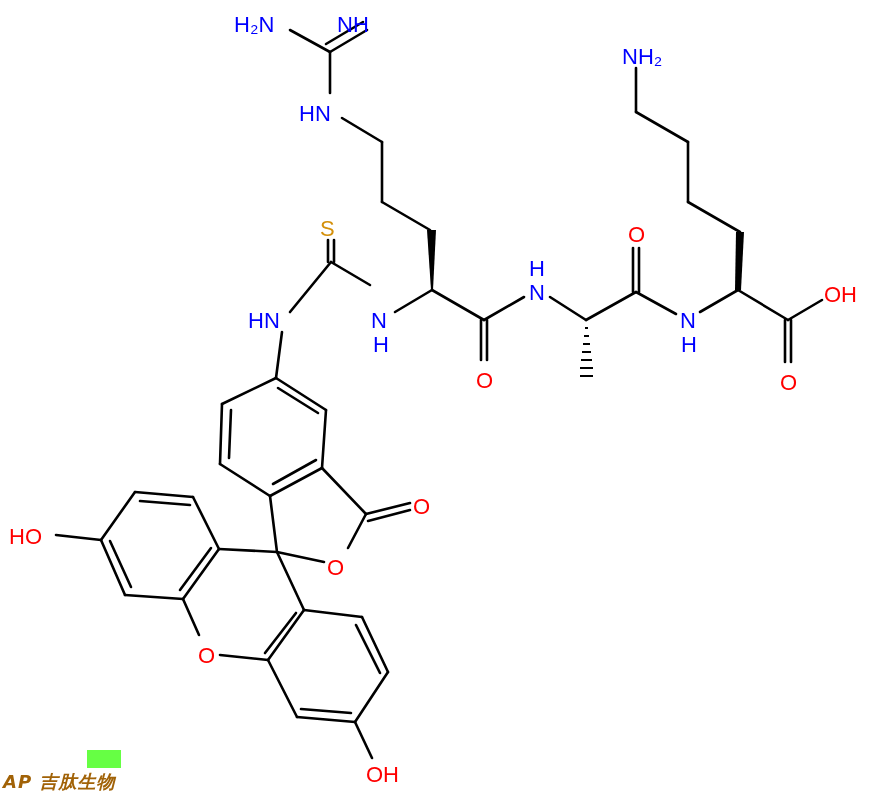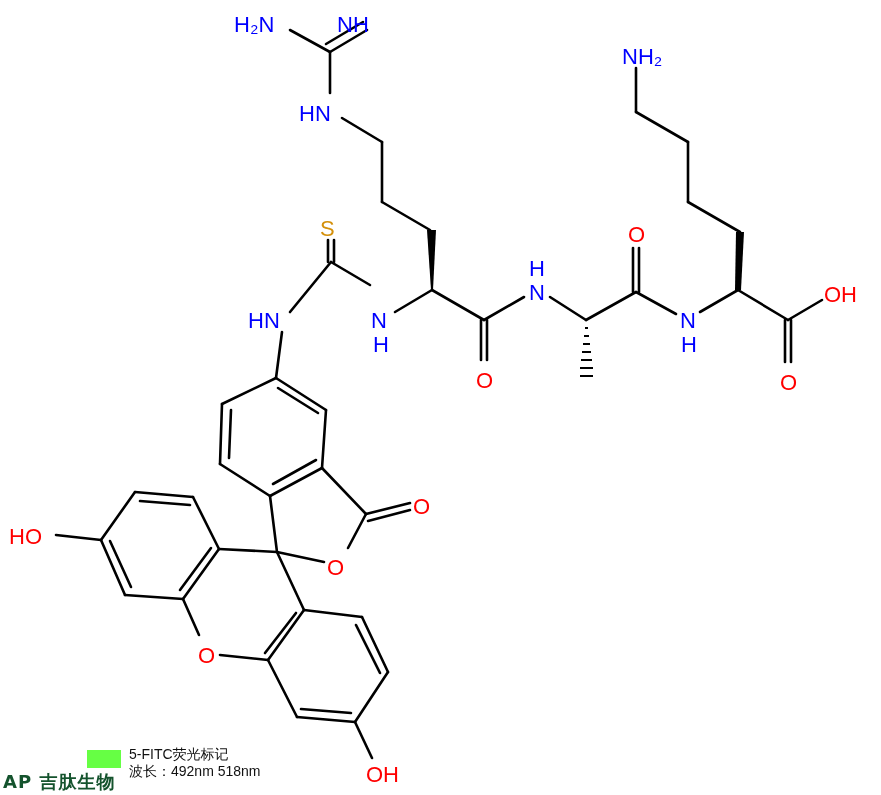--- a/index.html
+++ b/index.html
@@ -3,21 +3,21 @@
   <meta charset="utf-8">
   <style>
     html, body { margin: 0; padding: 0; background: #ffffff; }
     body { width: 881px; height: 795px; position: relative; overflow: hidden; font-family: "Liberation Sans", sans-serif; }
     #mol { position: absolute; left: 0; top: 0; }
     .bond { stroke: #000; stroke-width: 2.6; fill: none; stroke-linecap: round; }
     .atom { font-family: "Liberation Sans", sans-serif; font-size: 22px; }
     .legend { position: absolute; left: 87px; top: 746px; display: flex; align-items: flex-start; }
     .legend-swatch { width: 34px; height: 18px; margin-top: 4px; margin-right: 8px; }
     .legend-text { font-size: 14px; line-height: 17px; color: #111; font-family: "Liberation Sans", sans-serif; }
-    .watermark { position: absolute; left: 3px; top: 770px; font-size: 18px; color: #14532d; font-family: "DejaVu Sans", sans-serif; font-weight: bold; letter-spacing: 1px; }
+    .watermark { position: absolute; left: 3px; top: 770px; font-size: 18px; color: #a16207; font-family: "DejaVu Sans", sans-serif; font-weight: bold; letter-spacing: 1px; font-style: italic; }
   </style>
 </head>
 <body>
 
 <svg id="mol" width="881" height="795" viewBox="0 0 881 795" xmlns="http://www.w3.org/2000/svg">
 
   <g>
     <line class="bond" x1="290" y1="30" x2="330" y2="52"></line>
     <line class="bond" x1="330" y1="52" x2="367" y2="30"></line>
     <line class="bond" x1="326" y1="44" x2="363" y2="22"></line>
@@ -139,19 +139,15 @@
   </g>
   <text class="atom" x="413" y="514" fill="#ff0000">O</text>
   <text class="atom" x="327" y="575" fill="#ff0000">O</text>
   <text class="atom" x="198" y="663" fill="#ff0000">O</text>
   <text class="atom" x="9" y="544" fill="#ff0000">HO</text>
   <text class="atom" x="366" y="782" fill="#ff0000">OH</text>
 </svg>
 
 <div class="legend">
   <div class="legend-swatch" style="background:#66ff44;"></div>
-  <div class="legend-text">
-    <div>5-FITC荧光标记</div>
-    <div>波长：492nm 518nm</div>
-  </div>
 </div>
 
 <div class="watermark">AP 吉肽生物</div>
 
 </body></html>

